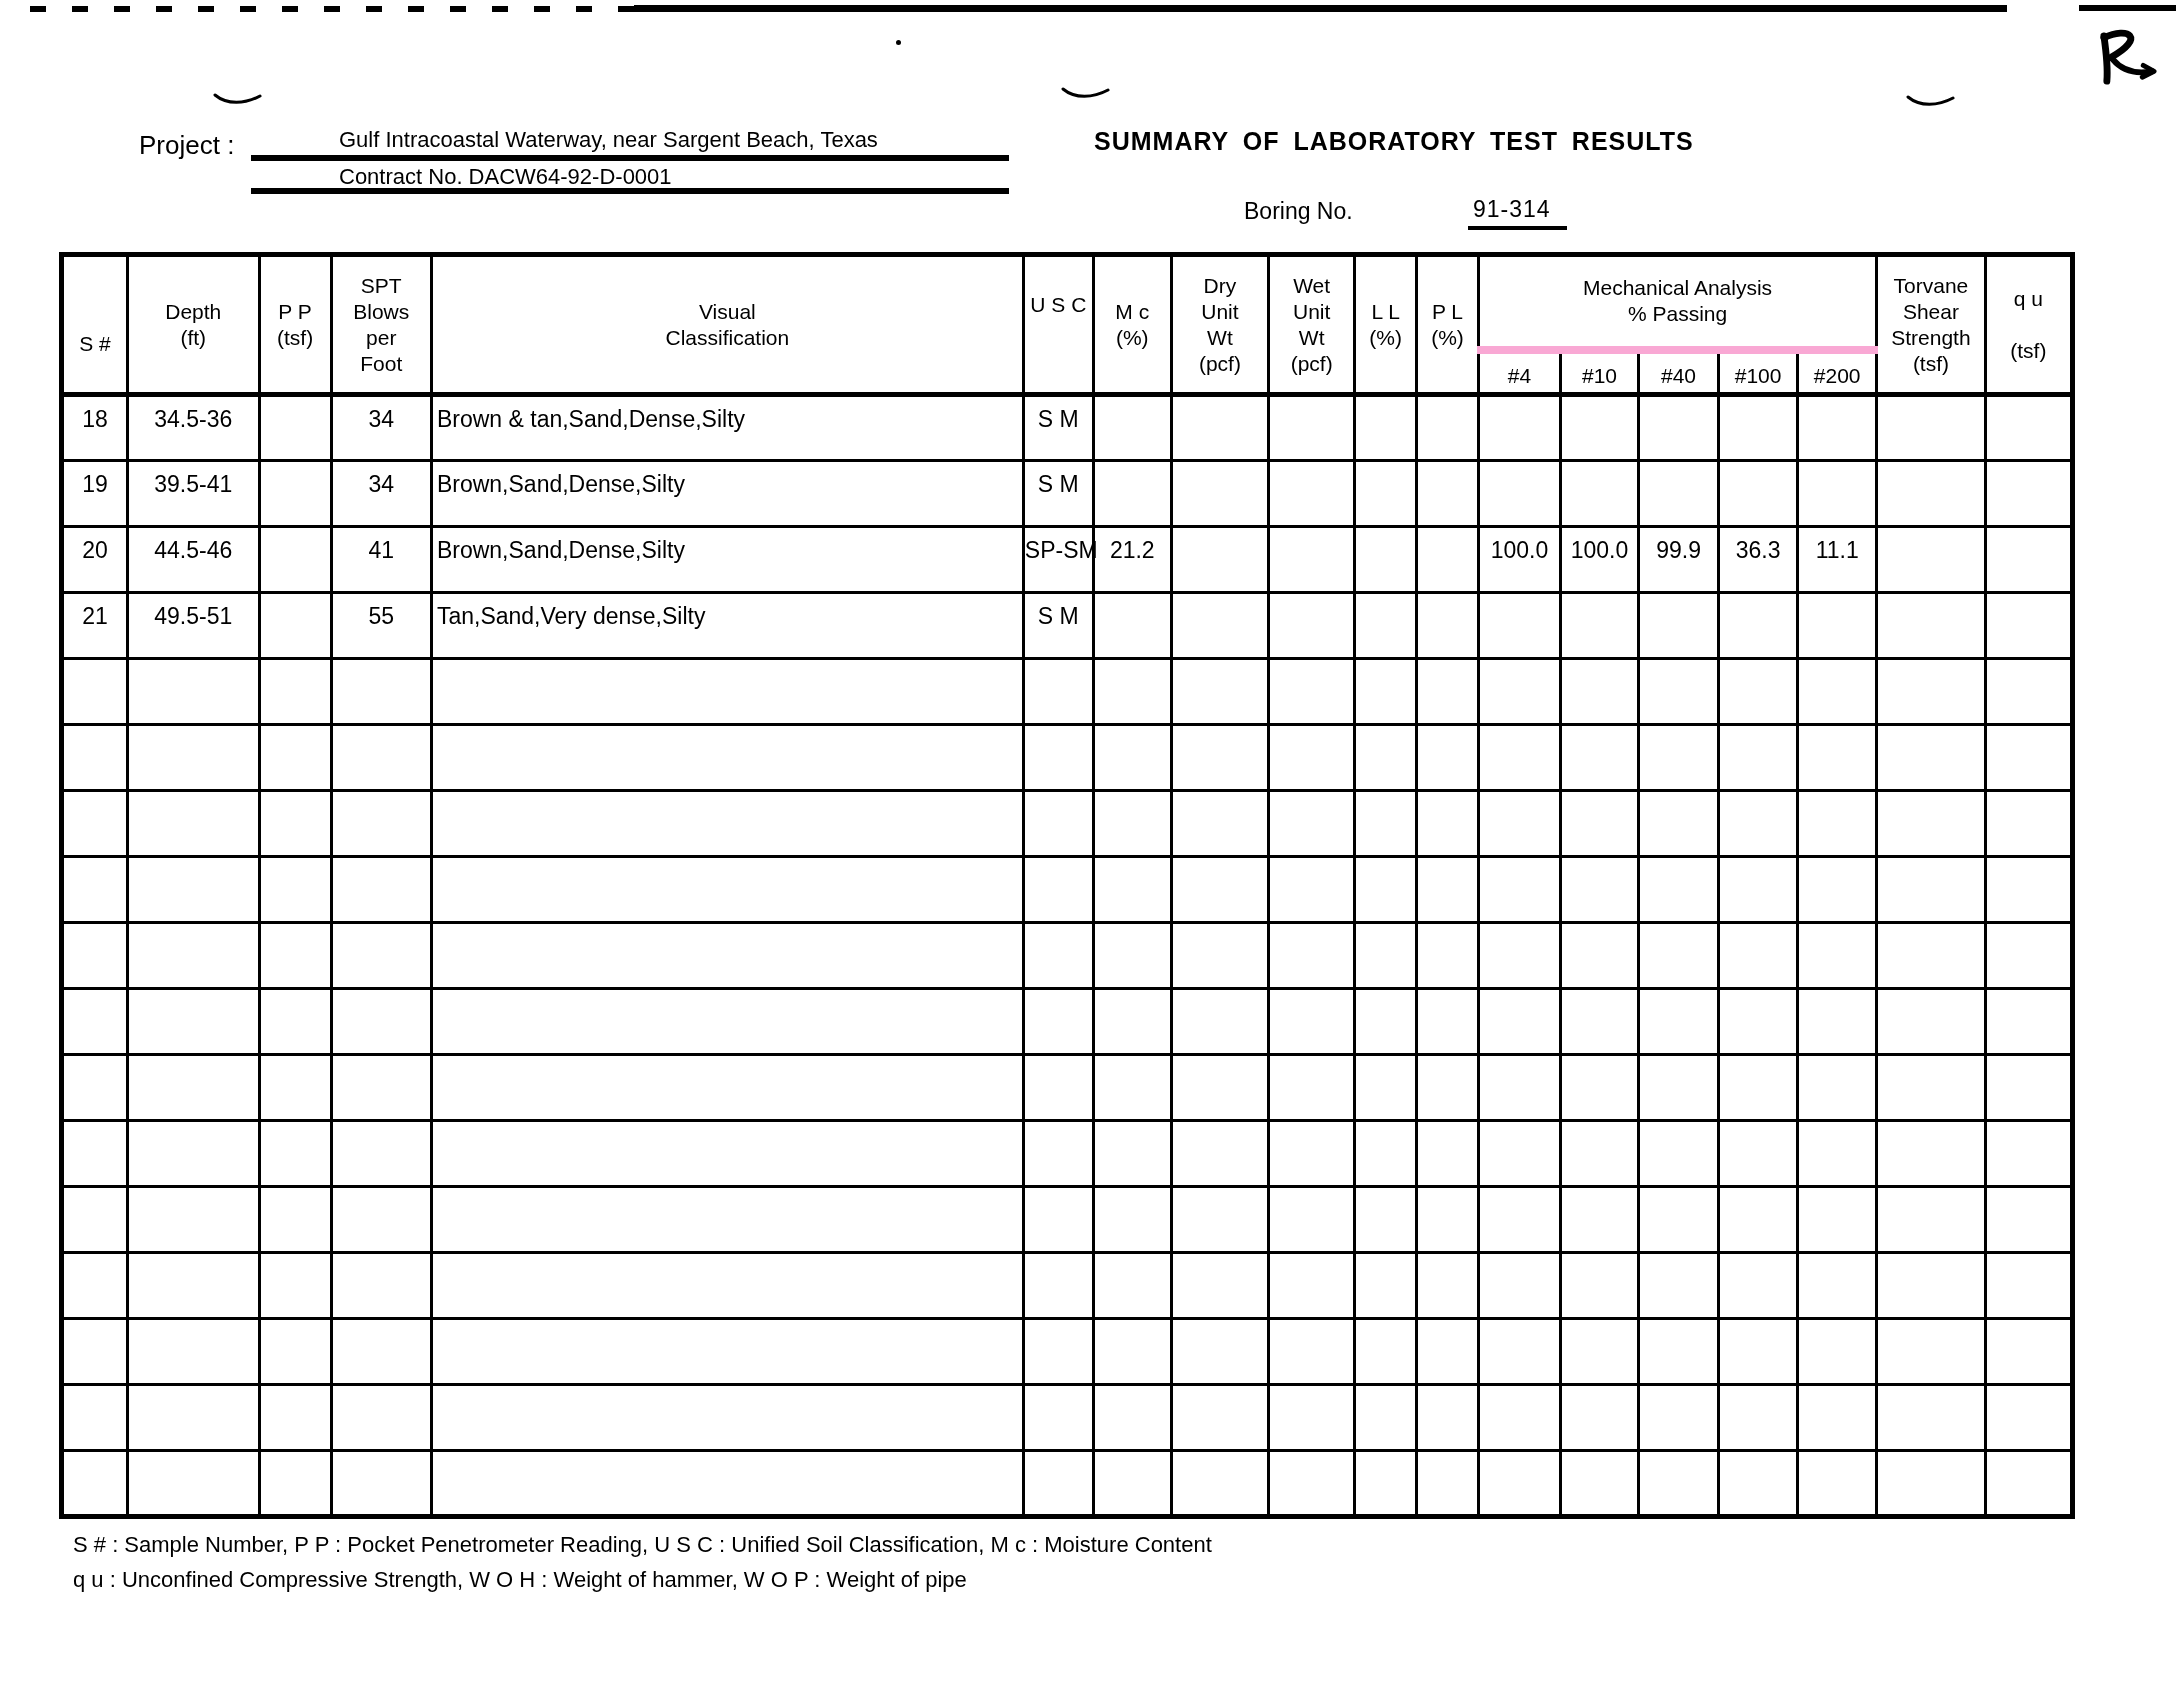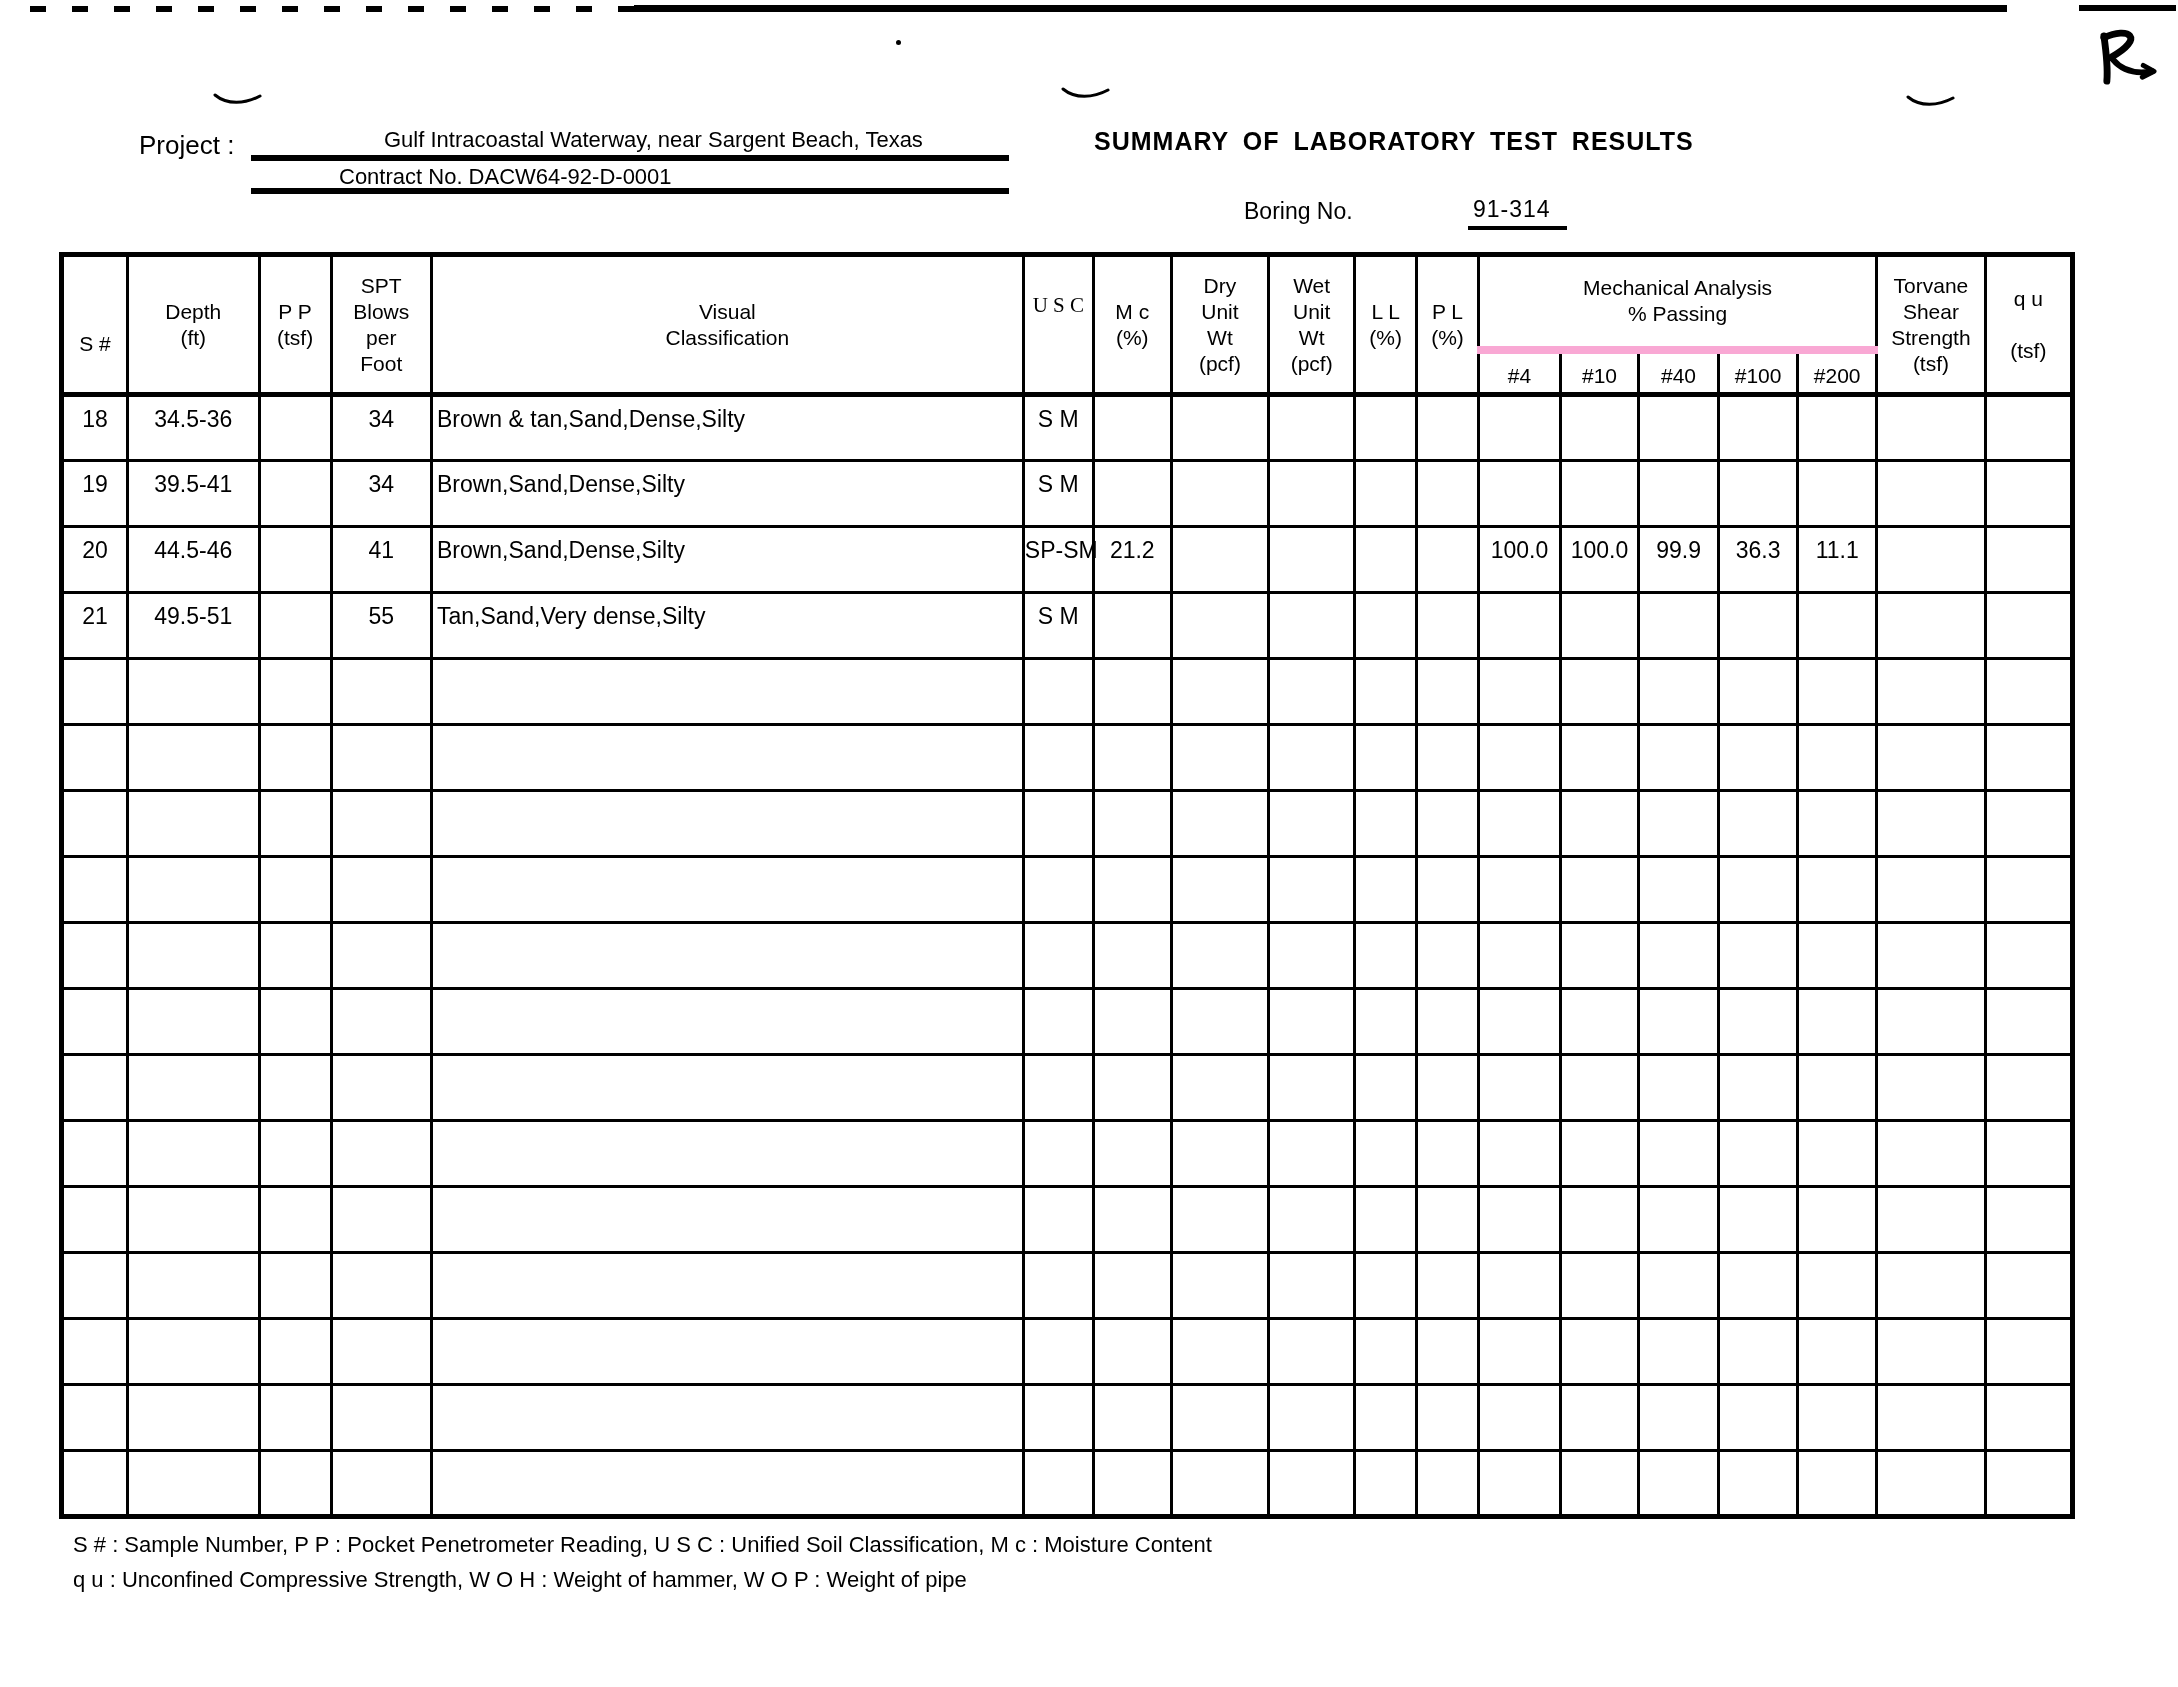--- a/index.html
+++ b/index.html
@@ -16,21 +16,21 @@
   
   .scan-dashes { left:30px; top:6px; width:604px; height:6px;
     background:repeating-linear-gradient(90deg,#000 0 16px, transparent 16px 42px); }
   .scan-solid  { left:634px; top:5px; width:1373px; height:7px; background:#000; }
   .scan-solid2 { left:2079px; top:5px; width:97px; height:6px; background:#000; }
   .speck { background:#000; border-radius:50%; }
   .squiggle svg, .rmark svg { display:block; }
 
   
   .project-label { left:139px; top:130px; font-size:26px; }
-  .project-name  { left:339px; top:127px; font-size:22px; white-space:nowrap;margin-left:45px; }
+  .project-name  { left:339px; top:127px; font-size:22px; white-space:nowrap; }
   .underline1 { left:251px; top:155px; width:758px; height:6px; background:#000; }
   .contract-no { left:339px; top:164px; font-size:22px; white-space:nowrap; }
   .underline2 { left:251px; top:188px; width:758px; height:6px; background:#000; }
   .page-title { left:1094px; top:127px; font-size:25px; font-weight:bold;
     letter-spacing:1px; word-spacing:6px; white-space:nowrap; }
   .boring-label { left:1244px; top:198px; font-size:23px; }
   .boring-no { left:1473px; top:196px; font-size:23px; letter-spacing:1px; }
   .boring-underline { left:1468px; top:226px; width:99px; height:4px; background:#000; }
 
   
@@ -45,21 +45,21 @@
   .results thead tr.head-main { height:95px; }
   .results thead tr.sieve-row { height:45px; }
   .results thead th {
     font-weight:normal; font-size:21px; line-height:26px;
     white-space:pre-line; text-align:center; vertical-align:middle;
     border-bottom:5px solid #000;
   }
   .results thead th.mech { border-bottom:8px solid #f9a8d4; }
   .results thead tr.sieve-row th { vertical-align:bottom; padding-bottom:3px; }
   .results thead th.pad-down { padding-top:38px; }
-  .results thead th.pad-up { padding-bottom:40px;font-family:Liberation Serif, serif; }
+  .results thead th.pad-up { padding-bottom:40px; }
   .results tbody tr { height:66px; }
   .results tbody td {
     font-size:23px; text-align:center; vertical-align:top;
     padding-top:9px; white-space:nowrap; overflow:visible;
   }
   .results tbody td.c4 { text-align:left; padding-left:4px; }
 
   
   .footer-line1 { left:73px; top:1532px; font-size:22px; white-space:nowrap; }
   .footer-line2 { left:73px; top:1567px; font-size:22px; white-space:nowrap; }

